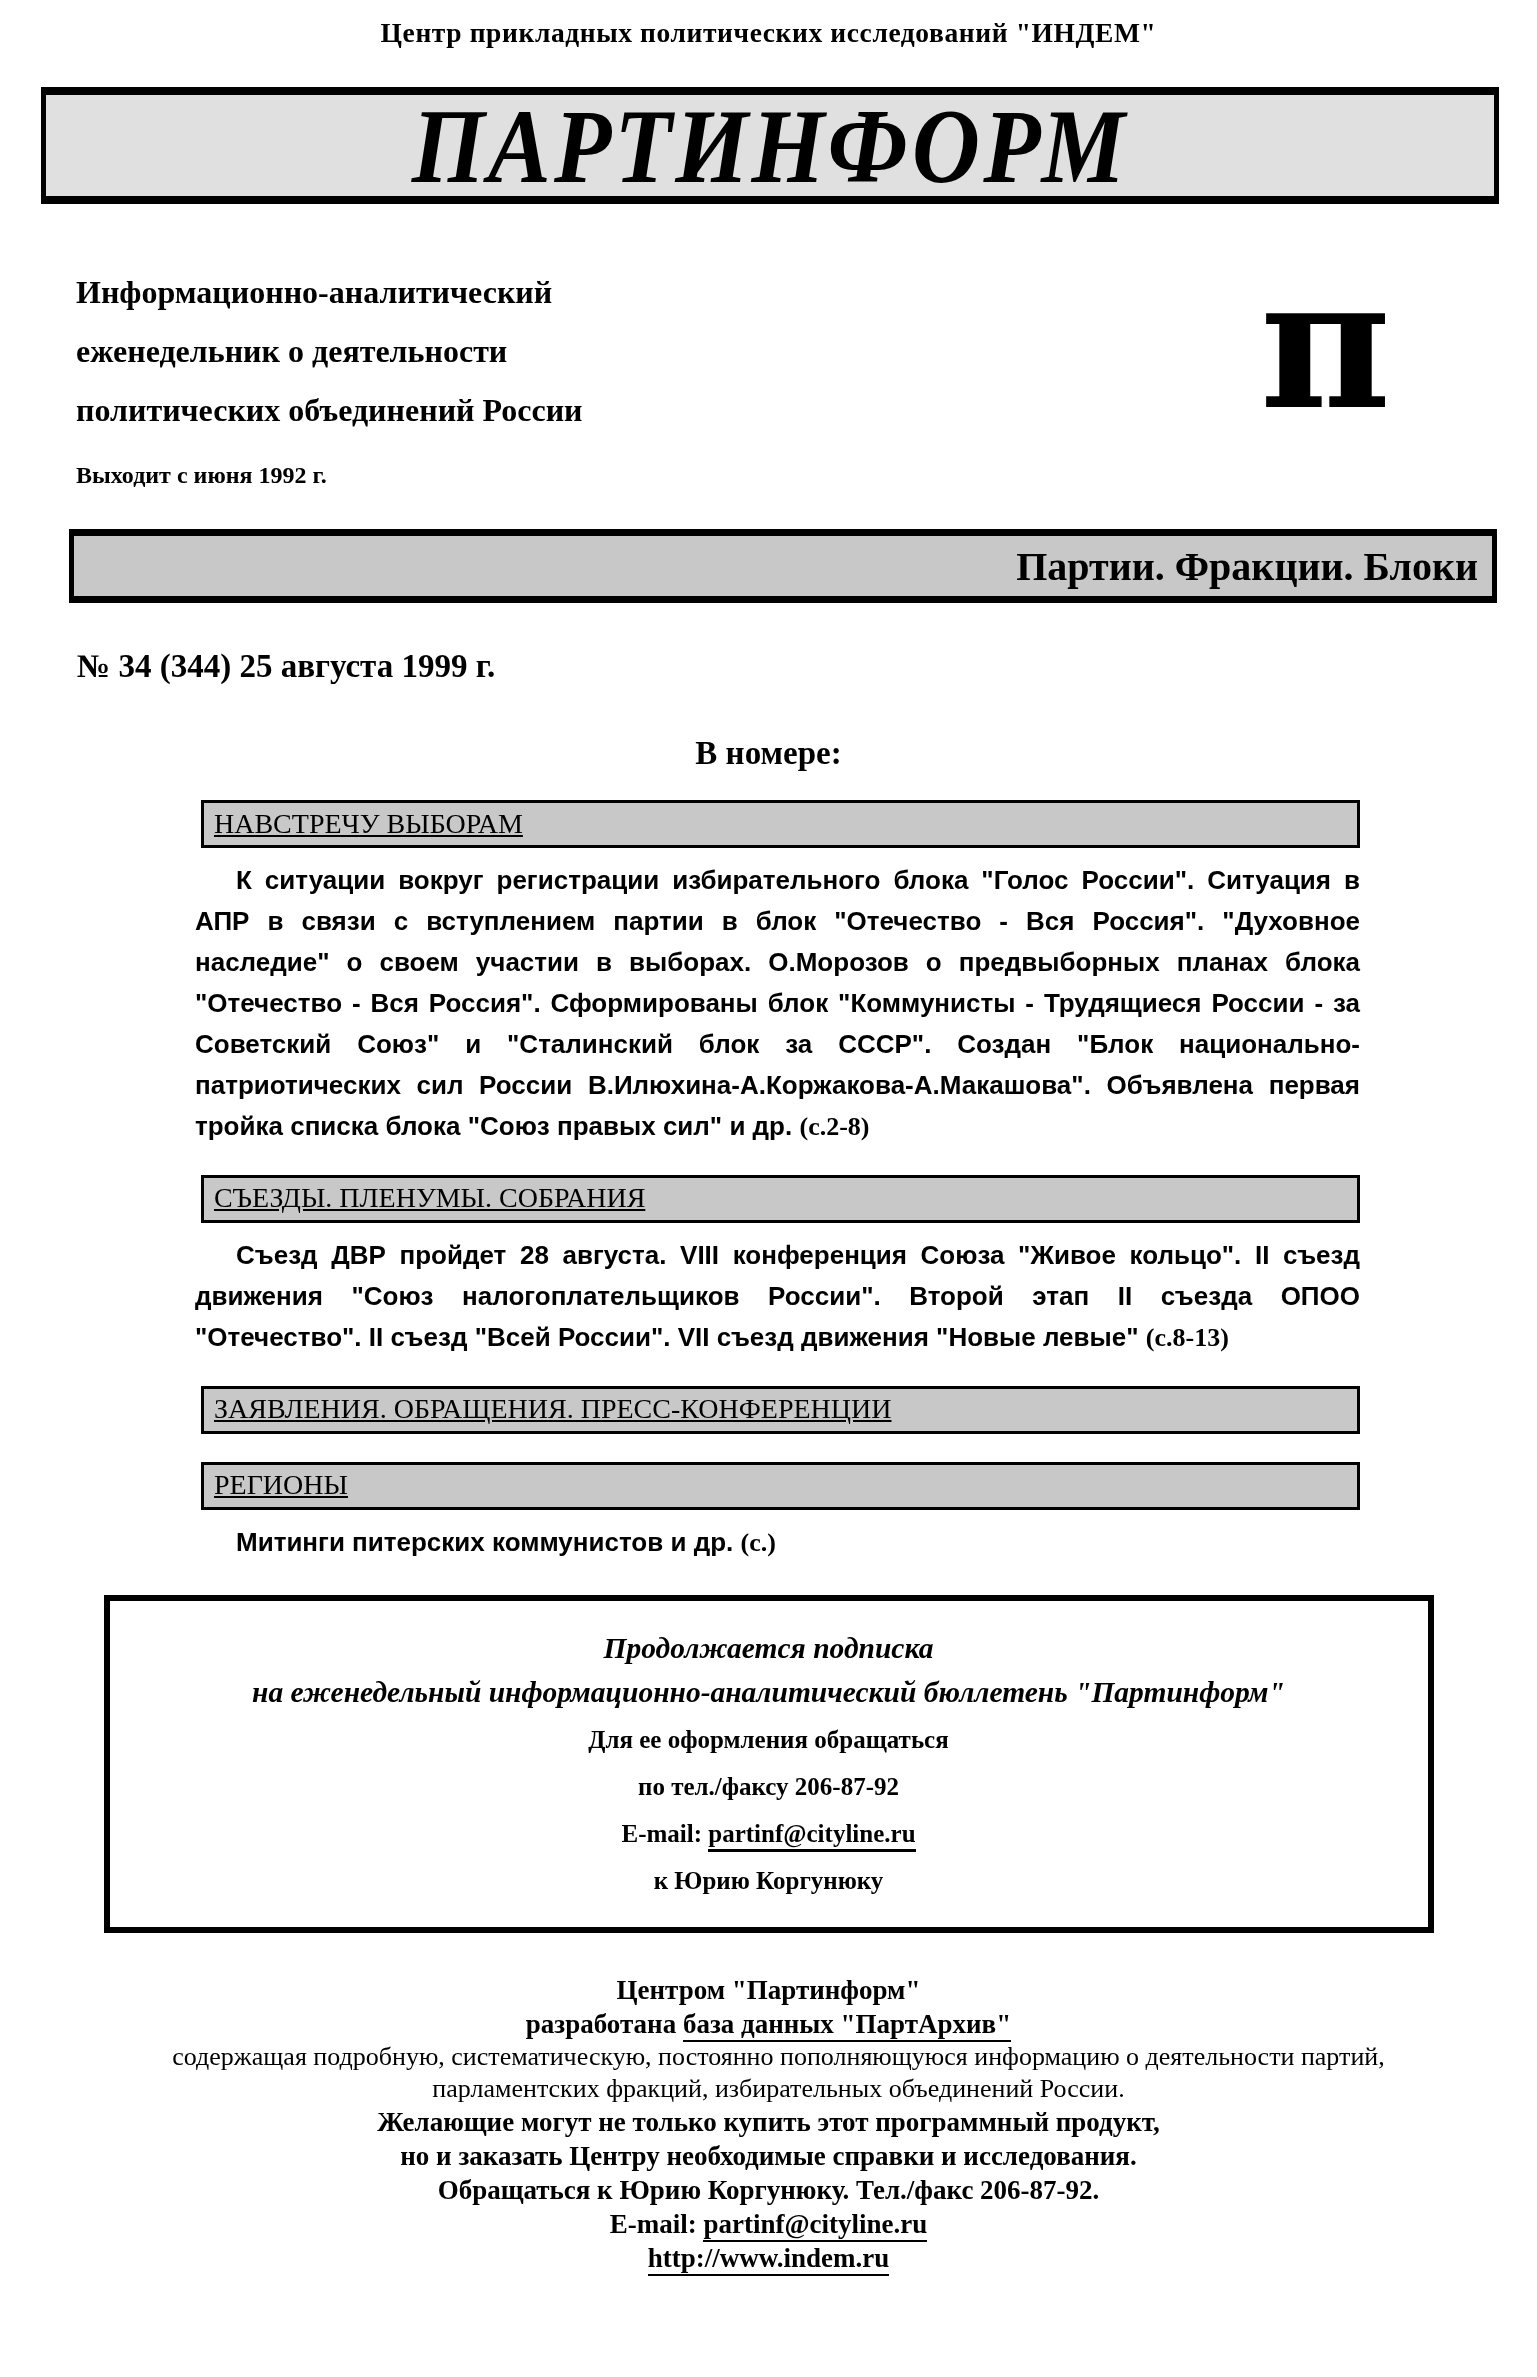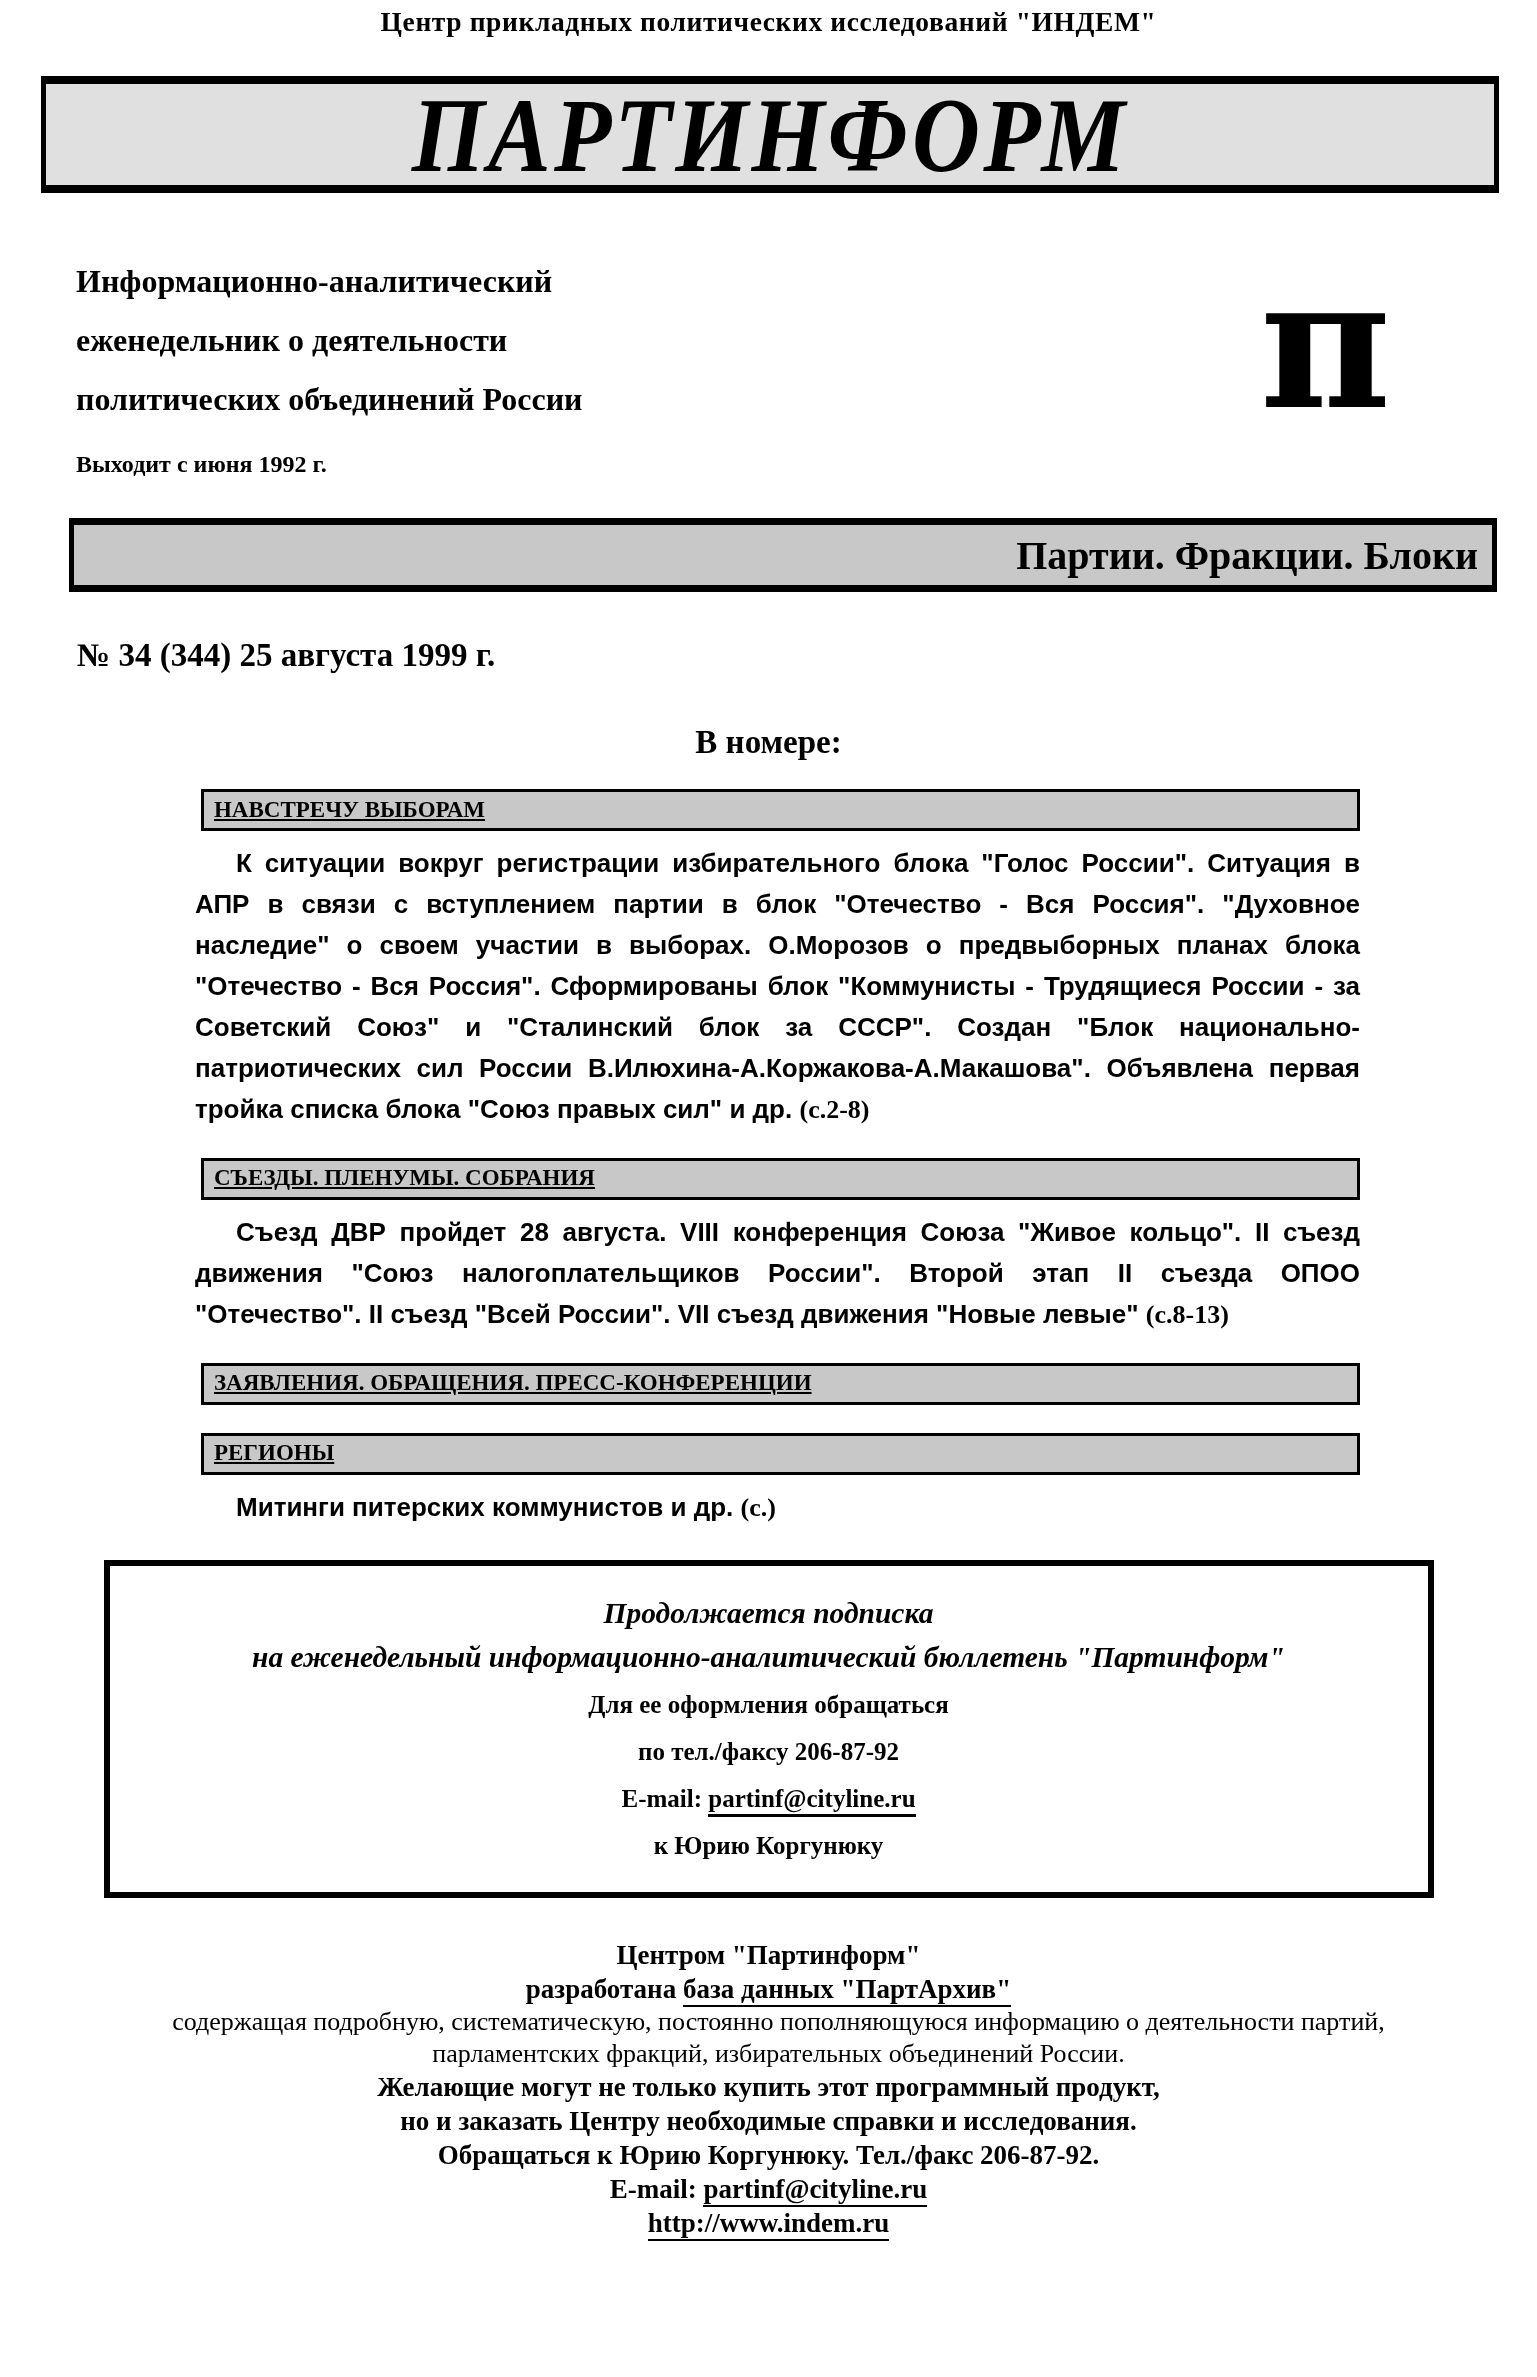--- a/index.html
+++ b/index.html
@@ -2,21 +2,21 @@
 <html style="font-size:10.2px"><head>
 <meta charset="utf-8">
 <style>
   html,body{margin:0;padding:0;}
   body{
     width:1537px;height:2377px;background:#ffffff;color:#000;
     font-family:"Liberation Serif", serif;
     position:relative;overflow:hidden;
   }
   .org-line{
-    padding-top:6px;text-align:center;
+    padding-top:17px;text-align:center;
     font-size:27.5px;font-weight:bold;letter-spacing:0.6px;
   }
   .masthead{
     margin:38px 38px 0 41px;background:#e0e0e0;
     border:5.8px solid #000;border-top-width:8.3px;border-bottom-width:8.3px;
     height:101px;display:flex;align-items:center;justify-content:center;
   }
   .masthead-title{
     display:inline-block;font-size:94px;font-weight:bold;font-style:italic;
     letter-spacing:3.2px;transform:scaleY(1.12);
@@ -36,21 +36,21 @@
     padding-right:14px;
   }
   .rubric-text{font-size:40px;font-weight:bold;}
   .issue{margin:45px 0 0 77px;font-size:33px;font-weight:bold;}
   .in-issue{margin-top:50px;text-align:center;font-size:33px;font-weight:bold;}
   .sections{margin:0 177px 0 195px;}
   .sec-bar{
     margin-left:5.8px;margin-top:28px;background:#c8c8c8;
     border:3.8px solid #000;padding:4.5px 6.4px 5.8px 10.2px;
   }
-  .sec-title{font-size:23px;font-weight:bold;text-decoration:underline;}
+  .sec-title{font-size:28px;font-weight:normal;text-decoration:underline;}
   .sec-text{
     margin:11.5px 0 0 0;
     font-family:"Liberation Sans", sans-serif;font-weight:bold;
     font-size:26px;line-height:41px;text-align:justify;text-indent:41px;
   }
   .pages{font-family:"Liberation Serif", serif;}
   .sub-box{
     width:1318px;margin:32px auto 0;border:6.4px solid #000;
     padding:24px 0 27px;text-align:center;background:#fff;
   }

